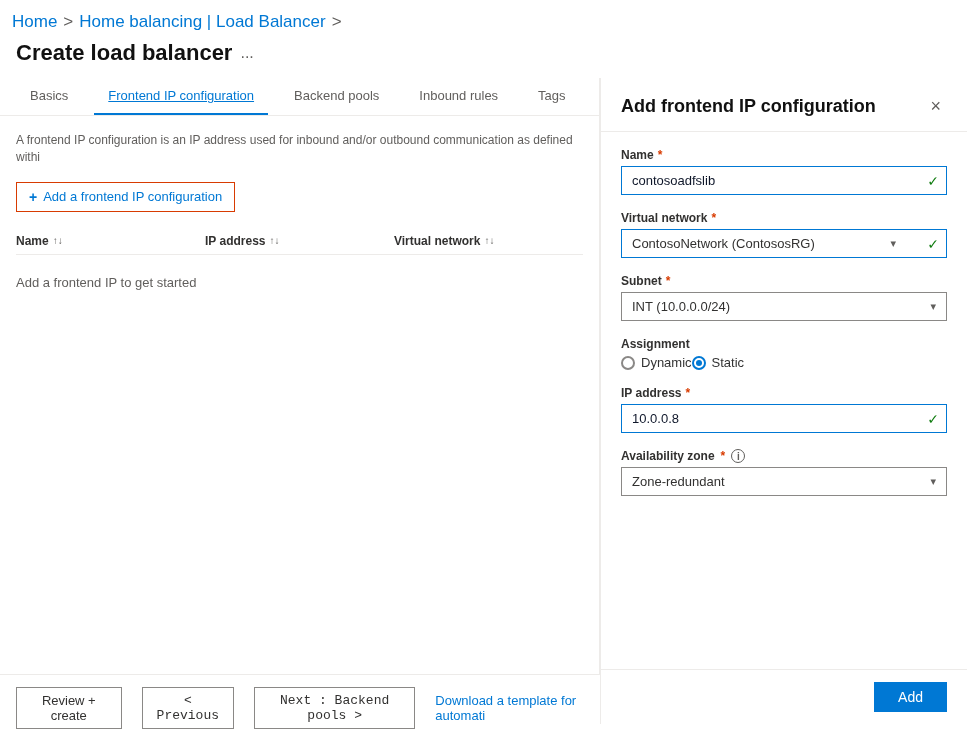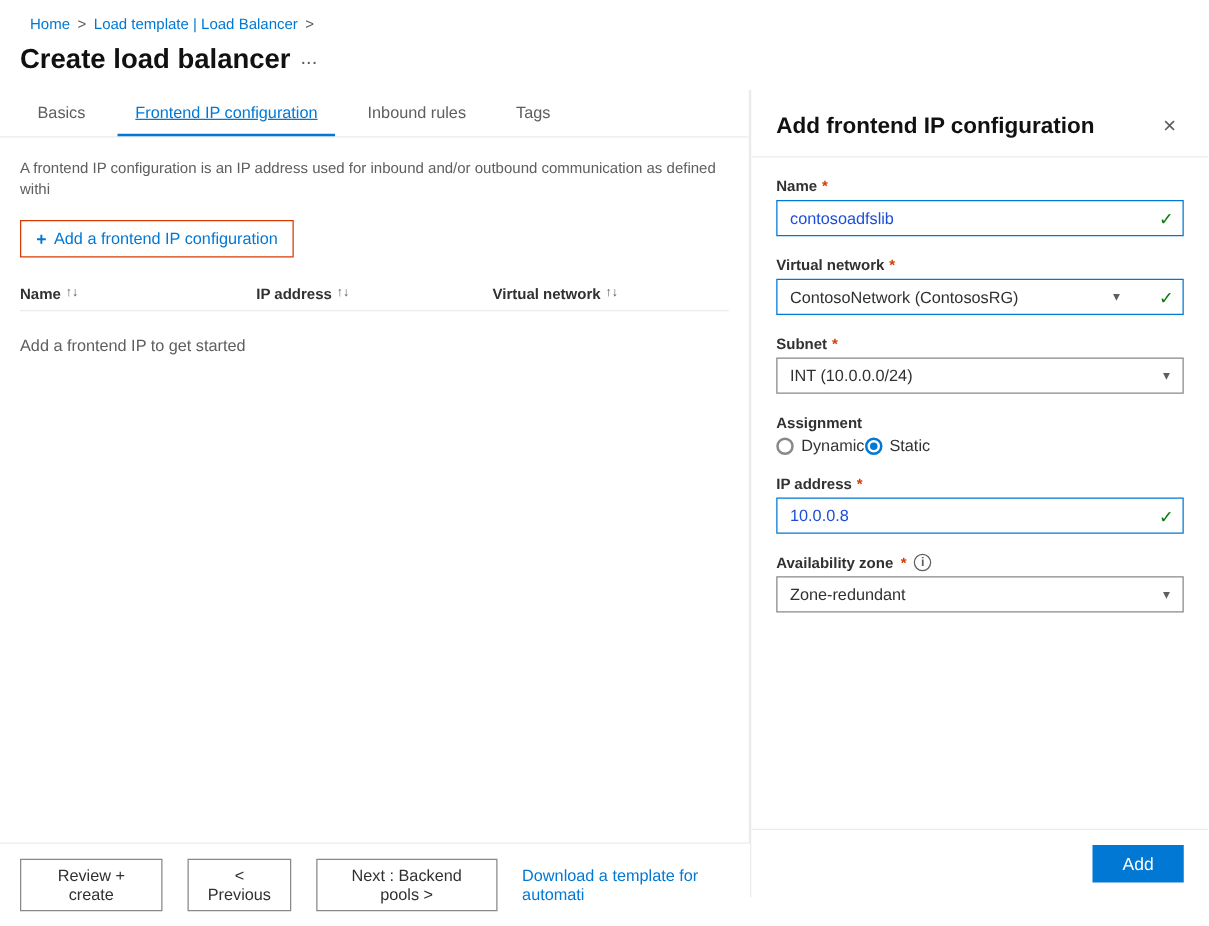--- a/index.html
+++ b/index.html
@@ -1,18 +1,18 @@
 <!DOCTYPE html>
 <html><head>
   <meta charset="utf-8">
   <style>
     * { box-sizing: border-box; margin: 0; padding: 0; }
     body { font-family: 'Segoe UI', Arial, sans-serif; font-size: 13px; color: #333; background: #fff; overflow: hidden; }
 
-    .breadcrumb { display: flex; align-items: center; gap: 6px; padding: 12px 24px 4px; font-size: 12px; color: #0078d4; }
+    .breadcrumb { display: flex; align-items: center; gap: 6px; padding: 12px 12px 4px; font-size: 17px; color: #0078d4; }
     .breadcrumb span { color: #605e5c; }
     .breadcrumb a { color: #0078d4; text-decoration: none; }
 
     .page-title { display: flex; align-items: center; gap: 8px; padding: 4px 16px 12px; }
     .page-title h1 { font-size: 22px; font-weight: 600; color: #111; }
     .page-title .more-icon { color: #605e5c; cursor: pointer; font-size: 16px; }
 
     .main-container { display: flex; height: calc(741px - 95px); }
 
     .left-panel { flex: 0 0 600px; display: flex; flex-direction: column; border-right: 1px solid #edebe9; }
@@ -29,21 +29,21 @@
     .add-config-btn .plus { color: #0078d4; font-weight: bold; font-size: 14px; }
 
     .table-container { width: 100%; }
     .table-header { display: flex; border-bottom: 1px solid #edebe9; padding: 6px 0; }
     .table-col { flex: 1; font-size: 12px; font-weight: 600; color: #323130; display: flex; align-items: center; gap: 4px; }
     .sort-icon { color: #605e5c; font-size: 10px; }
     .table-empty { padding: 20px 0; font-size: 13px; color: #605e5c; }
 
     .bottom-bar { display: flex; align-items: center; gap: 20px; padding: 12px 16px; border-top: 1px solid #edebe9; background: #fff; position: absolute; bottom: 0; left: 0; width: 600px; }
     .btn-outline { padding: 5px 16px; border: 1px solid #8a8886; background: #fff; color: #323130; font-size: 13px; cursor: pointer; }
-    .btn-nav { padding: 5px 14px; border: 1px solid #8a8886; background: #fff; color: #323130; font-size: 13px; cursor: pointer; }
+    .btn-nav { padding: 5px 14px; border: 1px solid #8a8886; background: #fff; color: #323130; font-size: 13px; cursor: pointer; font-family: Liberation Mono, monospace; }
     .link-text { color: #0078d4; font-size: 13px; cursor: pointer; text-decoration: none; }
 
     
     .right-panel { flex: 1; background: #fff; padding: 0; display: flex; flex-direction: column; border-left: 1px solid #edebe9; }
 
     .panel-header { display: flex; align-items: center; justify-content: space-between; padding: 16px 20px 12px; border-bottom: 1px solid #edebe9; }
     .panel-title { font-size: 18px; font-weight: 600; color: #111; }
     .close-btn { background: none; border: none; cursor: pointer; font-size: 18px; color: #605e5c; padding: 2px 6px; }
 
     .panel-body { flex: 1; padding: 16px 20px; overflow-y: auto; }
@@ -56,21 +56,21 @@
     .form-input { width: 100%; padding: 6px 10px; border: 1px solid #8a8886; font-size: 13px; color: #323130; outline: none; display: flex; align-items: center; justify-content: space-between; background: #fff; }
     .form-input.highlighted { border: 1.5px solid #0078d4; }
     
     input.form-input { border: 1px solid #8a8886; }
     input.form-input.highlighted { border: 1.5px solid #0078d4; }
 
     .dropdown { width: 100%; padding: 6px 10px; border: 1px solid #8a8886; font-size: 13px; color: #323130; background: #fff; display: flex; align-items: center; justify-content: space-between; cursor: pointer; }
     .dropdown-chevron { color: #605e5c; font-size: 11px; }
 
     .input-with-check { position: relative; }
-    .input-with-check input { width: 100%; padding: 6px 30px 6px 10px; border: 1.5px solid #0078d4; font-size: 13px; color: #1d4ed8; outline: none; background: #fff; }
+    .input-with-check input { width: 100%; padding: 6px 30px 6px 10px; border: 1.5px solid #0078d4; font-size: 13px; color: #0f172a; outline: none; background: #fff; }
     .input-check-icon { position: absolute; right: 8px; top: 50%; transform: translateY(-50%); color: #107c10; font-size: 14px; }
 
     .dropdown-with-check { position: relative; }
     .dropdown-with-check .dropdown-inner { width: 100%; padding: 6px 30px 6px 10px; border: 1.5px solid #0078d4; font-size: 13px; color: #323130; background: #fff; display: flex; align-items: center; cursor: pointer; }
     .dropdown-with-check .check-icon { position: absolute; right: 8px; top: 50%; transform: translateY(-50%); color: #107c10; font-size: 14px; }
     .dropdown-with-check .chevron-icon { margin-left: auto; margin-right: 20px; font-size: 11px; color: #605e5c; }
 
     .assignment-row { display: flex; align-items: center; margin-top: 4px; }
     .radio-option { display: flex; align-items: center; gap: 6px; cursor: pointer; font-size: 13px; }
     .radio-circle { width: 14px; height: 14px; border-radius: 50%; border: 2px solid #8a8886; display: inline-flex; align-items: center; justify-content: center; }
@@ -83,36 +83,37 @@
     .red-border { border: 1.5px solid #d83b01 !important; }
 
     .availability-zone-row { display: flex; align-items: center; gap: 6px; }
   </style>
 </head>
 <body>
 
 <div class="breadcrumb">
   <a>Home</a>
   <span>&gt;</span>
-  <a>Load template | Load Balancer</a>
+  <a>Home balancing | Load Balancer</a>
   <span>&gt;</span>
 </div>
 
 <div class="page-title">
   <h1>Create load balancer</h1>
   <span class="more-icon">...</span>
 </div>
 
 <div class="main-container">
 
   <div class="left-panel">
 
     <div class="nav-tabs">
       <div class="nav-tab">Basics</div>
       <div class="nav-tab active">Frontend IP configuration</div>
+      <div class="nav-tab">Backend pools</div>
       <div class="nav-tab">Inbound rules</div>
       <div class="nav-tab">Tags</div>
     </div>
 
     <div class="tab-content">
       <p class="description-text">A frontend IP configuration is an IP address used for inbound and/or outbound communication as defined withi</p>
 
       <button class="add-config-btn red-border">
         <span class="plus">+</span>
         <span>Add a frontend IP configuration</span>

